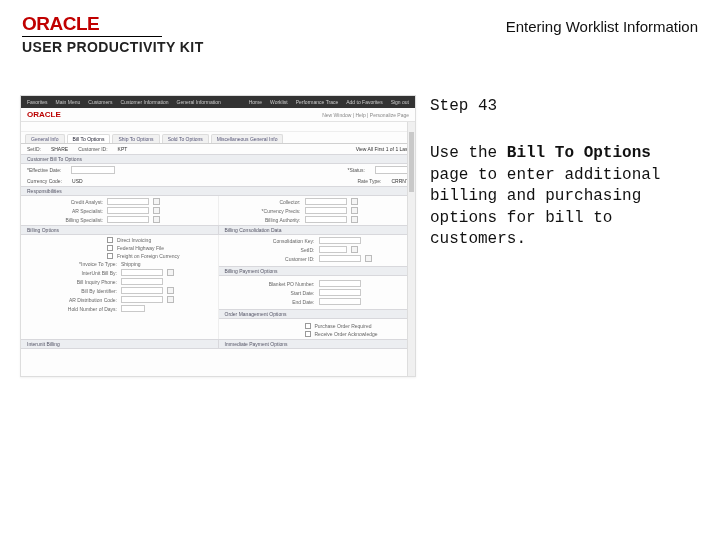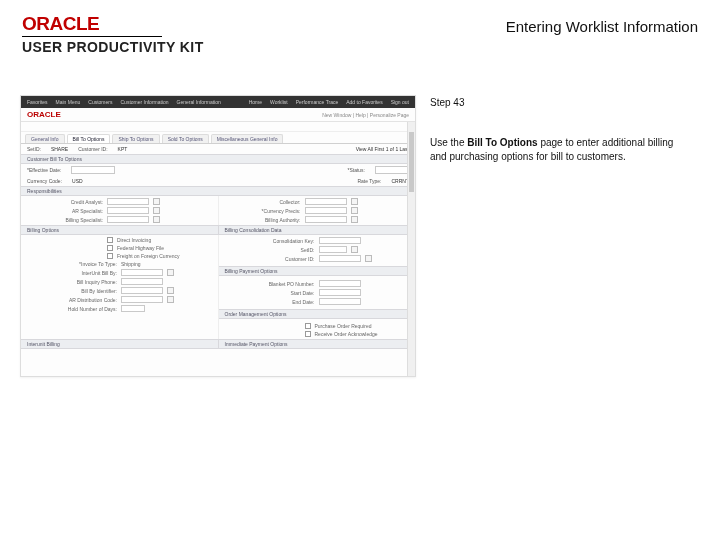--- a/index.html
+++ b/index.html
@@ -165,23 +165,24 @@
     width: 8px;
     background: #f0f0f0;
     border-left: 1px solid #ddd;
   }
   .th-scroll .thumb-s {
     position: absolute; left: 1px; right: 1px; top: 10px; height: 60px;
     background: #c9c9c9;
   }
   .right-text {
     width: 260px;
-    font-size: 10px;
+    font-size: 16px;
     padding-top: 2px;
     color: #111;
+    font-family: Liberation Mono, monospace;
   }
   .step-label { margin-bottom: 28px; }
   .instr { line-height: 1.35; }
   .instr b { font-weight: 700; }
 </style>
 </head>
 <body>
 
 <div class="header">
   <div class="logo-block">

